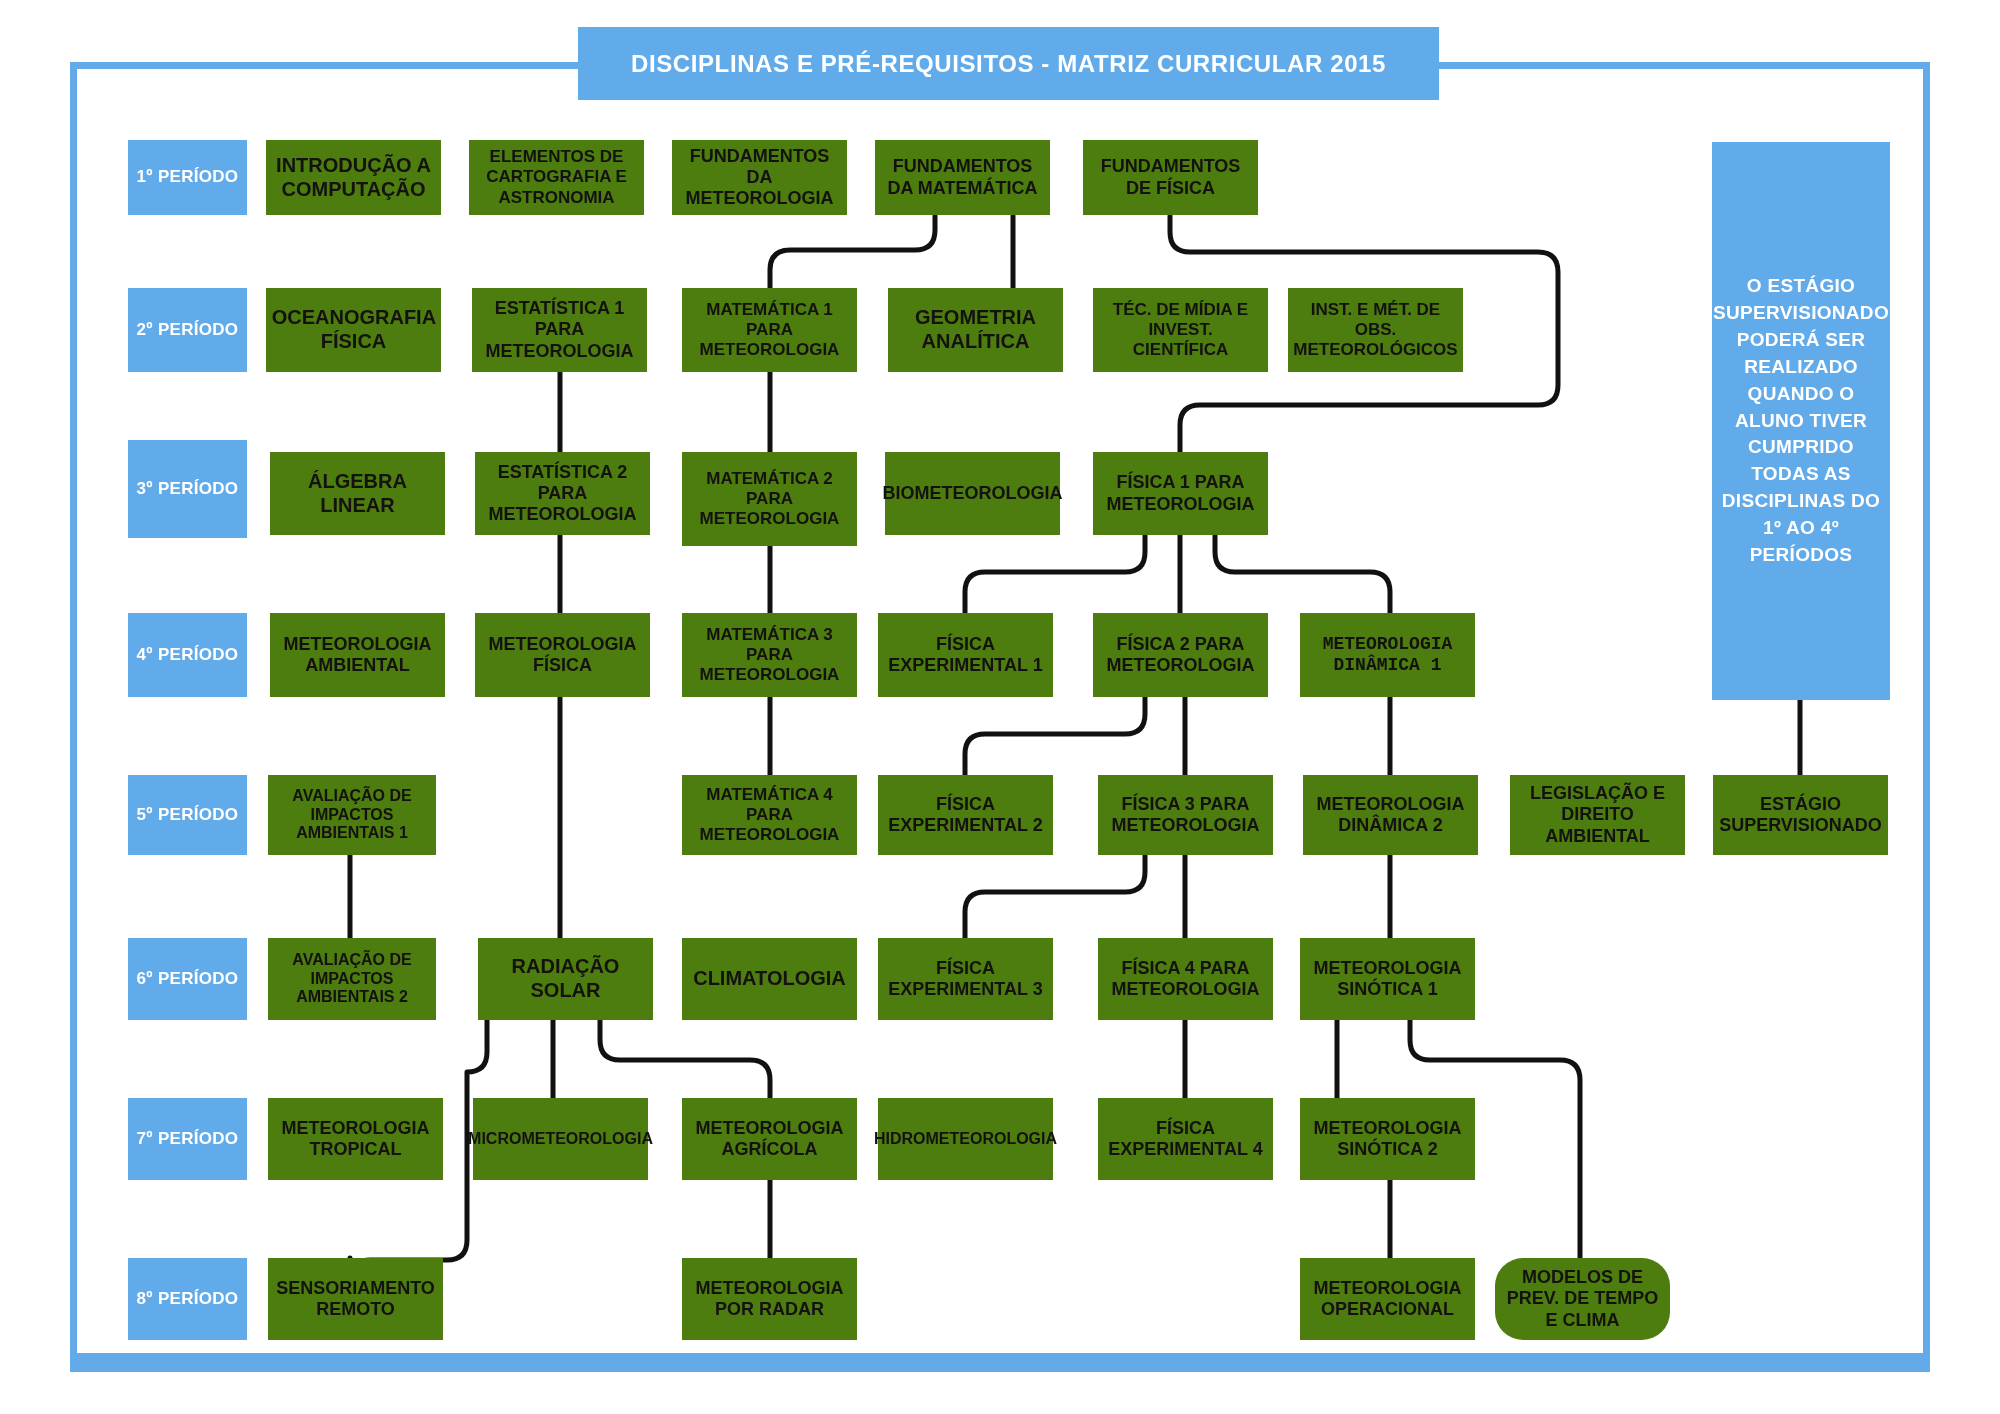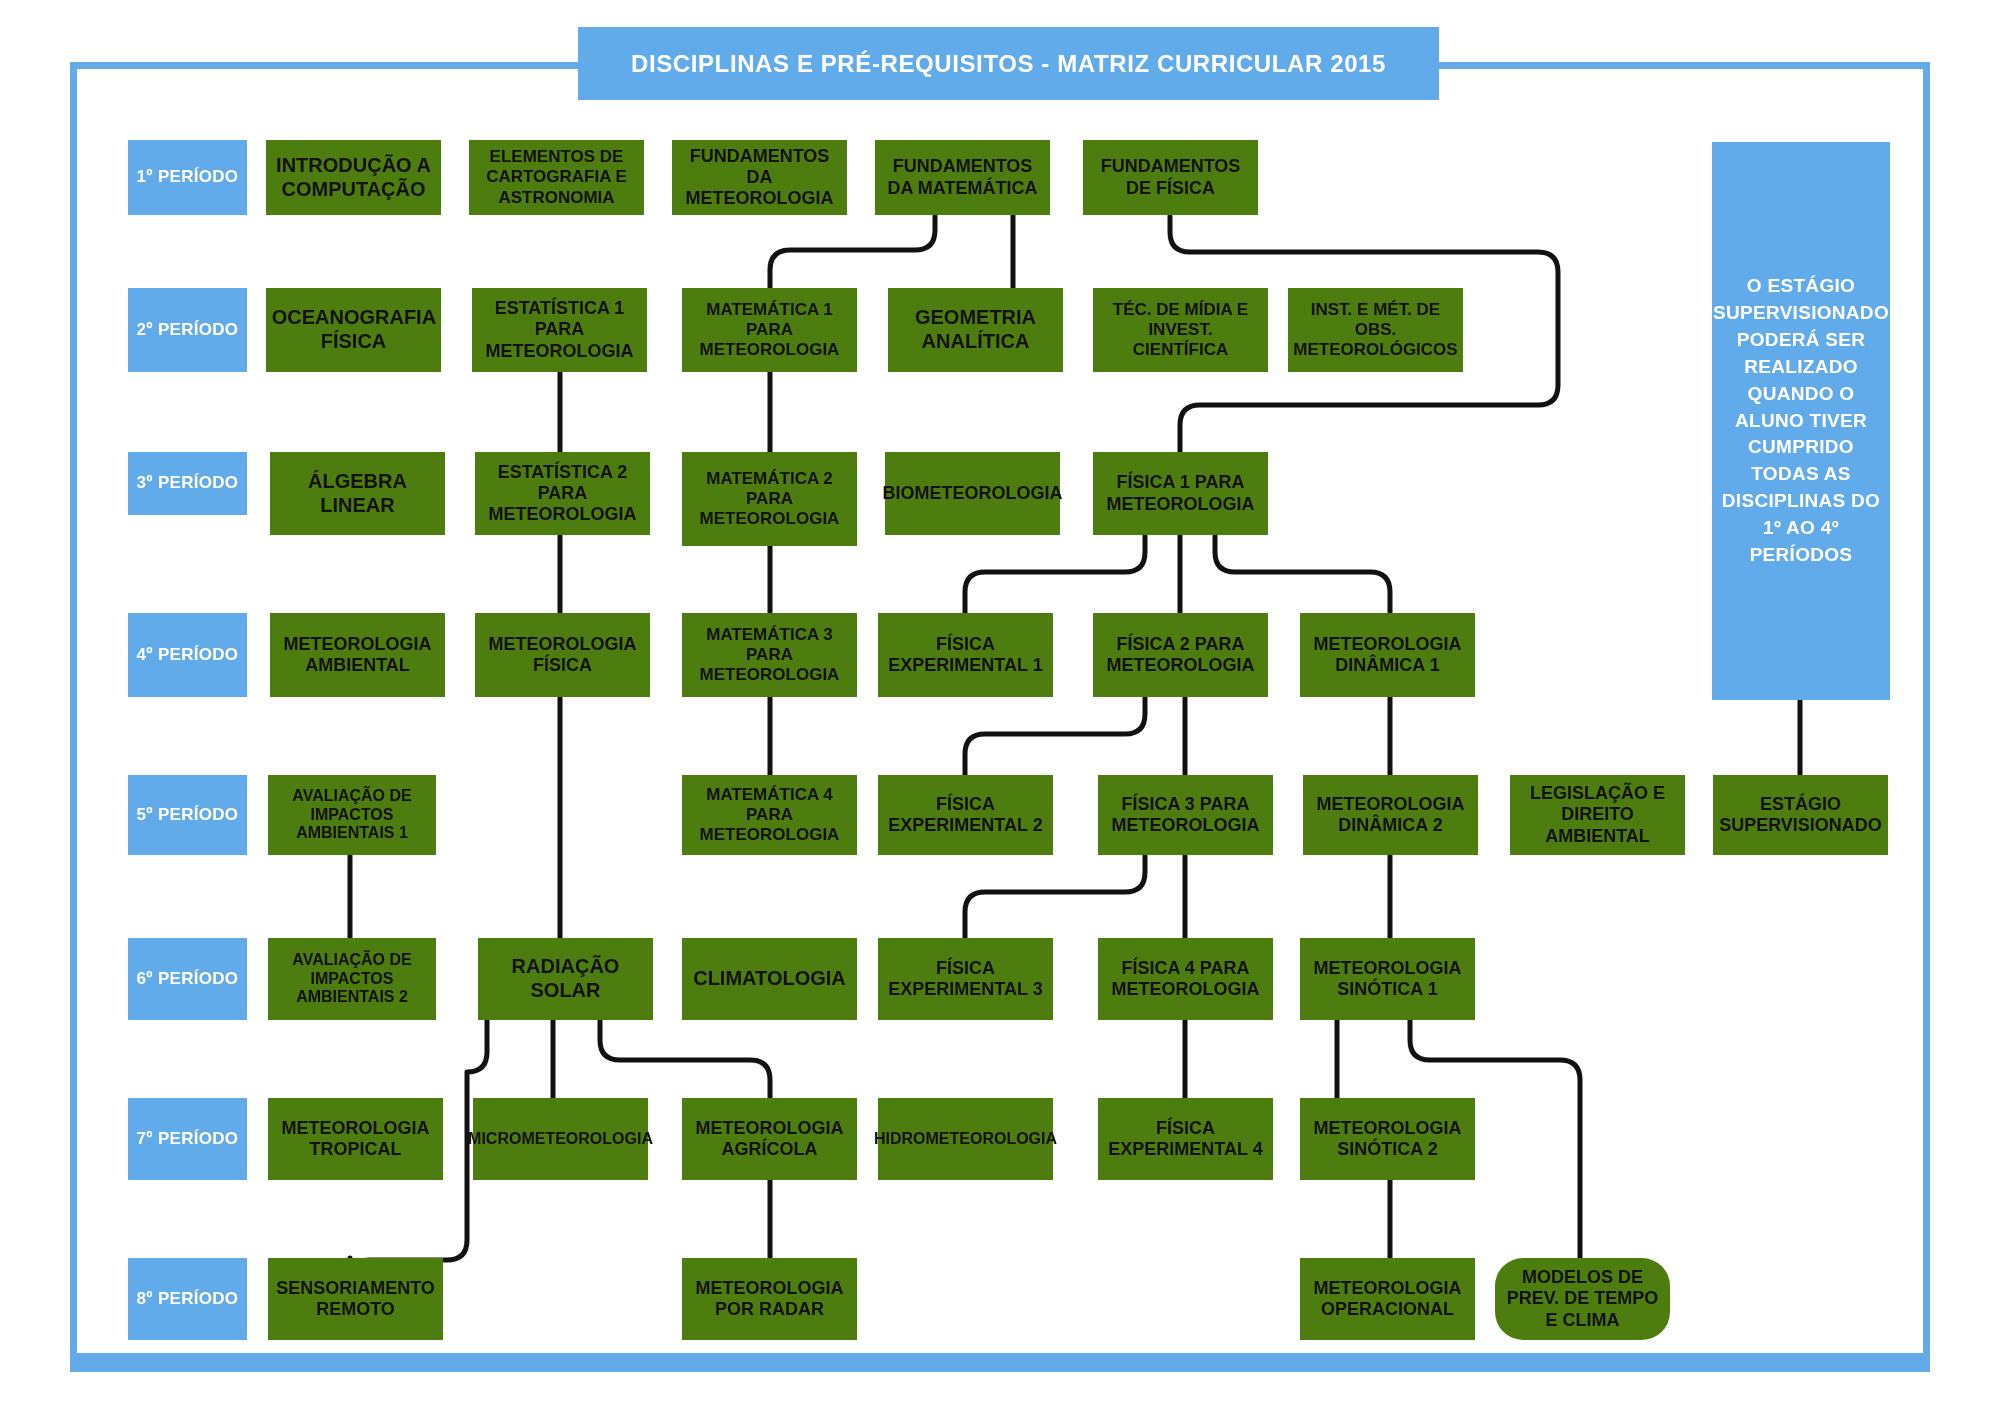--- a/index.html
+++ b/index.html
@@ -117,34 +117,34 @@
   <div class="node green t18" style="left:1083px;top:140px;width:175px;height:75px;">FUNDAMENTOS DE FÍSICA</div>
 
   <div class="node period" style="left:128px;top:288px;width:119px;height:84px;">2º PERÍODO</div>
   <div class="node green t20" style="left:266px;top:288px;width:175px;height:84px;">OCEANOGRAFIA FÍSICA</div>
   <div class="node green t18" style="left:472px;top:288px;width:175px;height:84px;">ESTATÍSTICA 1 PARA METEOROLOGIA</div>
   <div class="node green t17" style="left:682px;top:288px;width:175px;height:84px;">MATEMÁTICA 1 PARA METEOROLOGIA</div>
   <div class="node green t20" style="left:888px;top:288px;width:175px;height:84px;">GEOMETRIA ANALÍTICA</div>
   <div class="node green t17" style="left:1093px;top:288px;width:175px;height:84px;">TÉC. DE MÍDIA E INVEST. CIENTÍFICA</div>
   <div class="node green t17" style="left:1288px;top:288px;width:175px;height:84px;">INST. E MÉT. DE OBS. METEOROLÓGICOS</div>
 
-  <div class="node period" style="left:128px;top:452px;width:119px;height:63px;">3º PERÍODO</div>
+  <div class="node period" style="left:128px;top:440px;width:119px;height:98px;">3º PERÍODO</div>
   <div class="node green t20" style="left:270px;top:452px;width:175px;height:83px;">ÁLGEBRA LINEAR</div>
   <div class="node green t18" style="left:475px;top:452px;width:175px;height:83px;">ESTATÍSTICA 2 PARA METEOROLOGIA</div>
   <div class="node green t17" style="left:682px;top:452px;width:175px;height:94px;">MATEMÁTICA 2 PARA METEOROLOGIA</div>
   <div class="node green t18" style="left:885px;top:452px;width:175px;height:83px;">BIOMETEOROLOGIA</div>
   <div class="node green t18" style="left:1093px;top:452px;width:175px;height:83px;">FÍSICA 1 PARA METEOROLOGIA</div>
 
   <div class="node period" style="left:128px;top:613px;width:119px;height:84px;">4º PERÍODO</div>
   <div class="node green t18" style="left:270px;top:613px;width:175px;height:84px;">METEOROLOGIA AMBIENTAL</div>
   <div class="node green t18" style="left:475px;top:613px;width:175px;height:84px;">METEOROLOGIA FÍSICA</div>
   <div class="node green t17" style="left:682px;top:613px;width:175px;height:84px;">MATEMÁTICA 3 PARA METEOROLOGIA</div>
   <div class="node green t18" style="left:878px;top:613px;width:175px;height:84px;">FÍSICA EXPERIMENTAL 1</div>
   <div class="node green t18" style="left:1093px;top:613px;width:175px;height:84px;">FÍSICA 2 PARA METEOROLOGIA</div>
-  <div class="node green t18" style="left:1300px;top:613px;width:175px;height:84px;">METEOROLOGIA DINÂMICA 1</div>
+  <div class="node green t18" style="left:1300px;top:613px;width:175px;height:84px;font-family:Liberation Mono, monospace;">METEOROLOGIA DINÂMICA 1</div>
 
   <div class="node period" style="left:128px;top:775px;width:119px;height:80px;">5º PERÍODO</div>
   <div class="node green t16" style="left:268px;top:775px;width:168px;height:80px;">AVALIAÇÃO DE IMPACTOS AMBIENTAIS 1</div>
   <div class="node green t17" style="left:682px;top:775px;width:175px;height:80px;">MATEMÁTICA 4 PARA METEOROLOGIA</div>
   <div class="node green t18" style="left:878px;top:775px;width:175px;height:80px;">FÍSICA EXPERIMENTAL 2</div>
   <div class="node green t18" style="left:1098px;top:775px;width:175px;height:80px;">FÍSICA 3 PARA METEOROLOGIA</div>
   <div class="node green t18" style="left:1303px;top:775px;width:175px;height:80px;">METEOROLOGIA DINÂMICA 2</div>
   <div class="node green t18" style="left:1510px;top:775px;width:175px;height:80px;">LEGISLAÇÃO E DIREITO AMBIENTAL</div>
   <div class="node green t18" style="left:1713px;top:775px;width:175px;height:80px;">ESTÁGIO SUPERVISIONADO</div>
 

